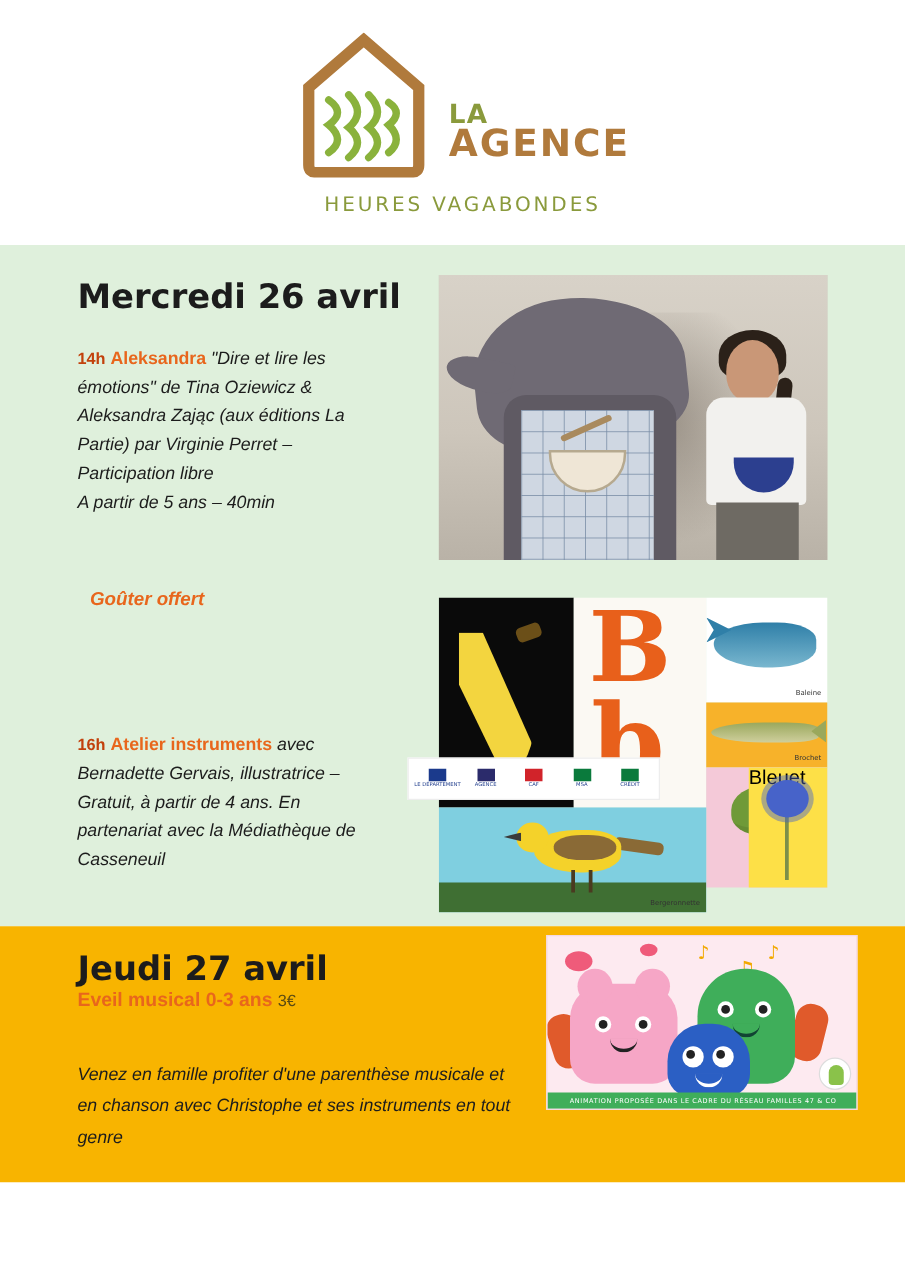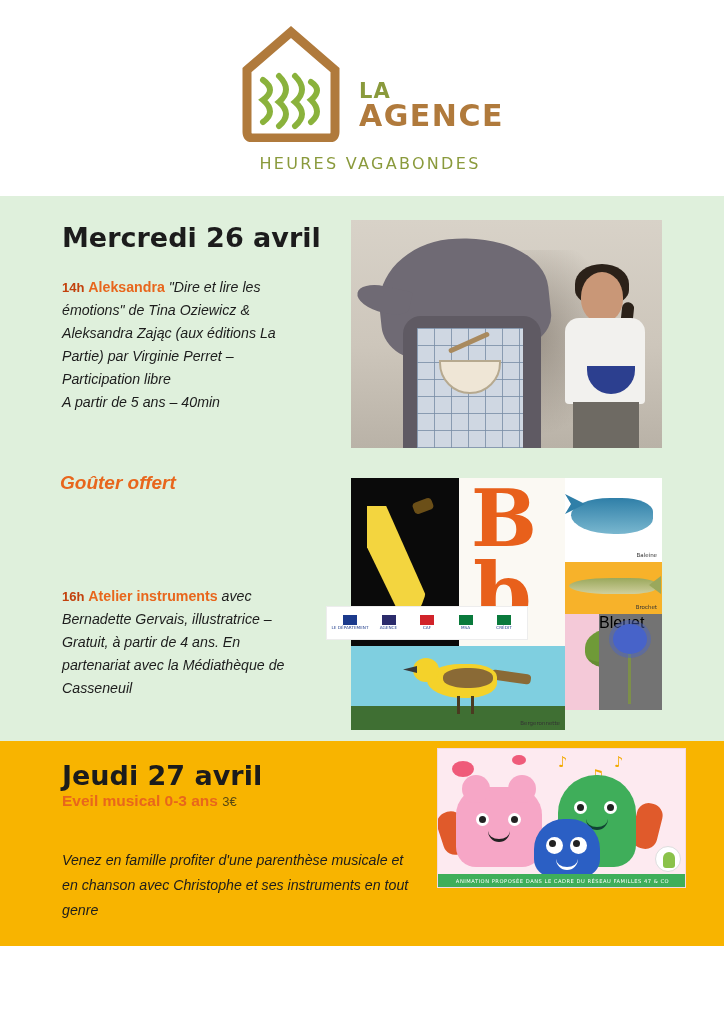--- a/index.html
+++ b/index.html
@@ -120,21 +120,21 @@
     line-height: 1.62;
     font-style: italic;
     color: #1c1c1c;
     font-family: "Liberation Sans", sans-serif;
   }
   .hl { color: #e8661c; font-style: normal; font-weight: bold; }
   .hl-sm { color: #c2410c; font-style: normal; font-weight: bold; font-size: 13px;}
   .plain { font-style: normal; }
 
   #ev1-text { left: 62px; top: 276px; width: 250px; }
-  #gouter { left: 60px; top: 468px; width: 250px; font-weight: bold; color:#e8661c; font-size: 19px;}
+  #gouter { left: 72px; top: 468px; width: 250px; font-weight: bold; color:#e8661c; font-size: 15px;}
   #ev2-text { left: 62px; top: 585px; width: 248px; }
   #ev3-title { left: 62px; top: 788px; width: 330px; font-size: 15.5px; }
   #ev3-text { left: 62px; top: 848px; width: 360px; font-size: 14.2px; line-height: 1.75;}
 
   
   .img1 {
     position: absolute;
     left: 351px; top: 220px;
     width: 311px; height: 228px;
     background: #cfc9c0;
@@ -262,21 +262,21 @@
   .whale-tail { position:absolute; left: 0px; top: 16px; width: 20px; height: 20px; background:#2f7fa8; clip-path: polygon(0 0, 100% 50%, 0 100%, 30% 50%); }
   .c-whale .caption, .c-pike .caption, .c-brocoli .caption, .c-bird .caption, .c-bleuet .caption {
     position: absolute; right: 5px; bottom: 4px; font-size: 5.5px; color:#333; font-family:"DejaVu Sans", sans-serif;
   }
   .c-pike { left: 214px; top: 84px; width: 97px; height: 52px; background: #f7b22a; }
   .pike-shape { position:absolute; left: 4px; top: 16px; width: 86px; height: 16px; background: linear-gradient(180deg,#9aa85c,#cfcf9d); border-radius: 50% 30% 30% 50%; }
   .pike-tail { position:absolute; left: 84px; top: 14px; width: 12px; height: 18px; background:#9aa85c; clip-path: polygon(100% 0, 100% 100%, 0 50%); }
   .c-brocoli { left: 214px; top: 136px; width: 97px; height: 96px; background: #f4c9d8; }
   .broc-head { position:absolute; left: 20px; top: 14px; width: 58px; height: 40px; background:#6f9a38; border-radius: 50% 50% 40% 40%; box-shadow: inset -6px -6px 0 rgba(0,0,0,.08);}
   .broc-stem { position:absolute; left: 40px; top: 48px; width: 18px; height: 36px; background:#9bc169; border-radius: 0 0 8px 8px;}
-  .c-bleuet2 { left: 248px; top: 136px; width: 63px; height: 96px; background:#737373; }
+  .c-bleuet2 { left: 248px; top: 136px; width: 63px; height: 96px; background:#fde047; }
   .bleuet-flower { position:absolute; left: 14px; top: 10px; width: 34px; height: 30px; background:#4763c9; border-radius: 50%; box-shadow: 0 0 0 4px rgba(71,99,201,.45);}
   .bleuet-stem { position:absolute; left: 29px; top: 38px; width: 3px; height: 52px; background:#7d8f4a;}
   .c-bird { left: 0; top: 168px; width: 214px; height: 84px; background: #7fcfe0; }
   .bird-grass { position:absolute; left:0; bottom:0; width:100%; height: 24px; background:#3f6f33;}
   .bird-body { position:absolute; left: 76px; top: 18px; width: 70px; height: 34px; background:#f4d22a; border-radius: 50% 40% 45% 55%; }
   .bird-wing { position:absolute; left: 92px; top: 22px; width: 50px; height: 20px; background:#8a6a36; border-radius: 45%; }
   .bird-head { position:absolute; left: 62px; top: 12px; width: 26px; height: 24px; background:#f4d22a; border-radius: 50%; }
   .bird-beak { position:absolute; left: 52px; top: 20px; width: 14px; height: 7px; background:#3a3a3a; clip-path: polygon(0 50%, 100% 0, 100% 100%); }
   .bird-tail { position:absolute; left: 140px; top: 26px; width: 40px; height: 10px; background:#8a6a36; transform: rotate(8deg); border-radius: 4px;}
   .bird-leg { position:absolute; left: 106px; top: 50px; width: 3px; height: 18px; background:#4a3a20;}

